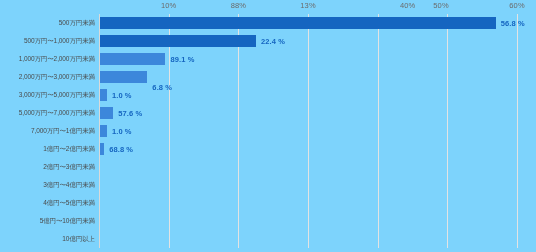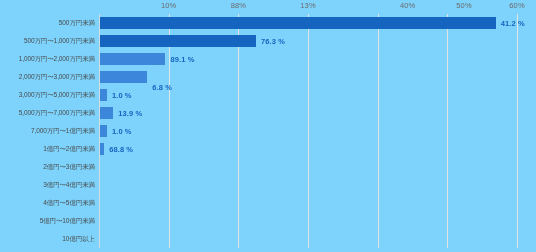--- a/index.html
+++ b/index.html
@@ -110,21 +110,21 @@
 </head>
 <body>
 
 <div id="chart-root">
 
   <div class="axis-top">
       <div class="tick-label" style="left: 168.667px;">10%</div>
       <div class="tick-label" style="left: 238.333px;">88%</div>
       <div class="tick-label" style="left: 308px;">13%</div>
       <div class="tick-label" style="left: 377.667px; margin-left: 30px;">40%</div>
-      <div class="tick-label" style="left: 464px;">50%</div>
+      <div class="tick-label" style="left: 441px;">50%</div>
       <div class="tick-label" style="left: 517px; text-align: center;">60%</div>
     </div>
 
   <div class="cat-labels">
       <div class="cat-label" style="top: 5px;">500万円未満</div>
       <div class="cat-label" style="top: 23px;">500万円〜1,000万円未満</div>
       <div class="cat-label" style="top: 41px;">1,000万円〜2,000万円未満</div>
       <div class="cat-label" style="top: 59px;">2,000万円〜3,000万円未満</div>
       <div class="cat-label" style="top: 77px;">3,000万円〜5,000万円未満</div>
       <div class="cat-label" style="top: 95px;">5,000万円〜7,000万円未満</div>
@@ -140,41 +140,41 @@
   <div class="plot">
     <div class="axis-line"></div>
   <div class="gridline" style="left: 69.6667px;"></div>
       <div class="gridline" style="left: 139.333px;"></div>
       <div class="gridline" style="left: 209px;"></div>
       <div class="gridline" style="left: 278.667px;"></div>
       <div class="gridline" style="left: 348.333px;"></div>
       <div class="gridline" style="left: 418px;"></div>
       <div class="row" style="top: 0px; height: 18px;">
         <div class="bar dark" style="width: 395.707px; top: 3px;"></div>
-        <div class="bar-value" style="left: 401.707px; top: 4.5px;">41.2 %</div>
+        <div class="bar-value" style="left: 401.707px; top: 4.5px;">56.8 %</div>
       </div>
       <div class="row" style="top: 18px; height: 18px;">
         <div class="bar dark" style="width: 156.053px; top: 3px;"></div>
-        <div class="bar-value" style="left: 162.053px; top: 4.5px;">76.3 %</div>
+        <div class="bar-value" style="left: 162.053px; top: 4.5px;">22.4 %</div>
       </div>
       <div class="row" style="top: 36px; height: 18px;">
         <div class="bar" style="width: 65.4867px; top: 3px;"></div>
         <div class="bar-value" style="left: 71.4867px; top: 4.5px;">89.1 %</div>
       </div>
       <div class="row" style="top: 54px; height: 18px;">
         <div class="bar" style="width: 47.3733px; top: 3px;"></div>
         <div class="bar-value" style="left: 53.3733px; top: 4.5px; margin-top: 10px;">6.8 %</div>
       </div>
       <div class="row" style="top: 72px; height: 18px;">
         <div class="bar" style="width: 6.96667px; top: 3px;"></div>
         <div class="bar-value" style="left: 12.9667px; top: 4.5px;">1.0 %</div>
       </div>
       <div class="row" style="top: 90px; height: 18px;">
         <div class="bar" style="width: 13.2367px; top: 3px;"></div>
-        <div class="bar-value" style="left: 19.2367px; top: 4.5px;">13.9 %</div>
+        <div class="bar-value" style="left: 19.2367px; top: 4.5px;">57.6 %</div>
       </div>
       <div class="row" style="top: 108px; height: 18px;">
         <div class="bar" style="width: 6.96667px; top: 3px;"></div>
         <div class="bar-value" style="left: 12.9667px; top: 4.5px;">1.0 %</div>
       </div>
       <div class="row" style="top: 126px; height: 18px;">
         <div class="bar" style="width: 4.18px; top: 3px;"></div>
         <div class="bar-value" style="left: 10.18px; top: 4.5px;">68.8 %</div>
       </div>
       <div class="row" style="top: 144px; height: 18px;"></div>

